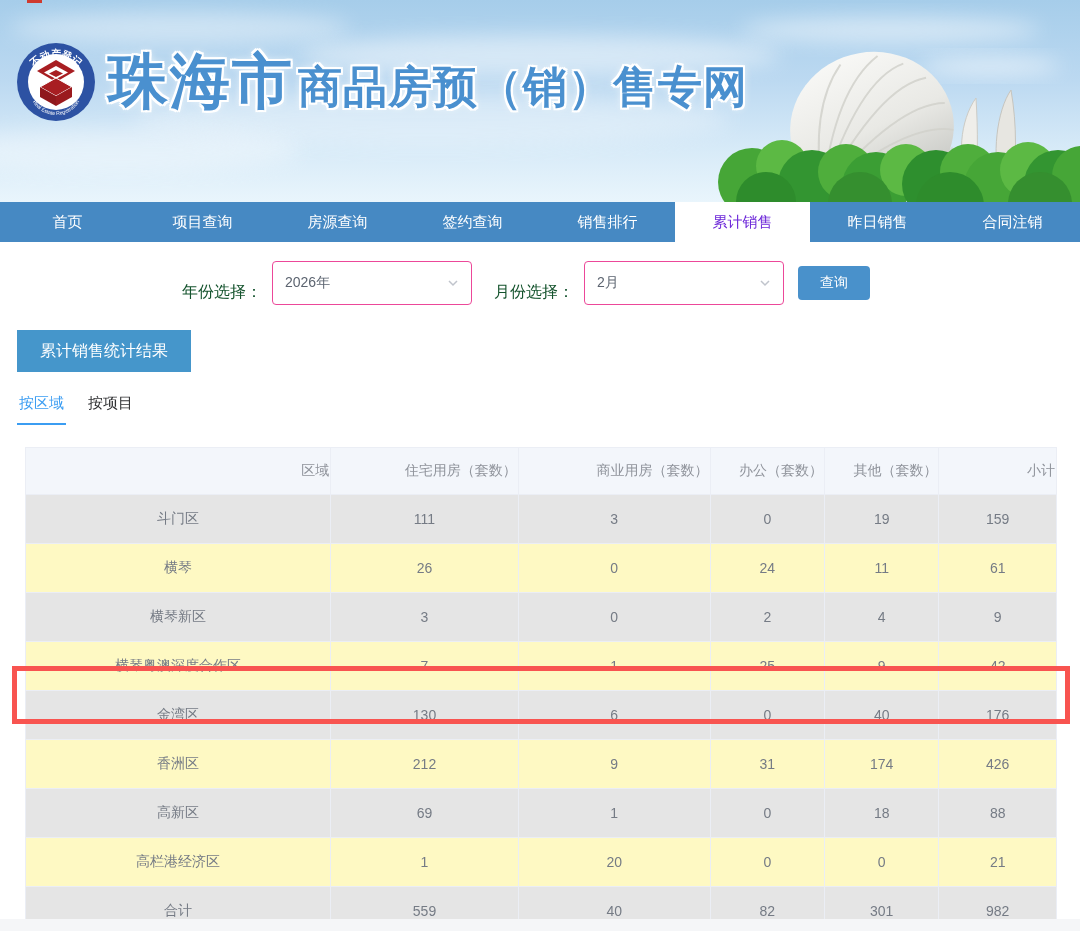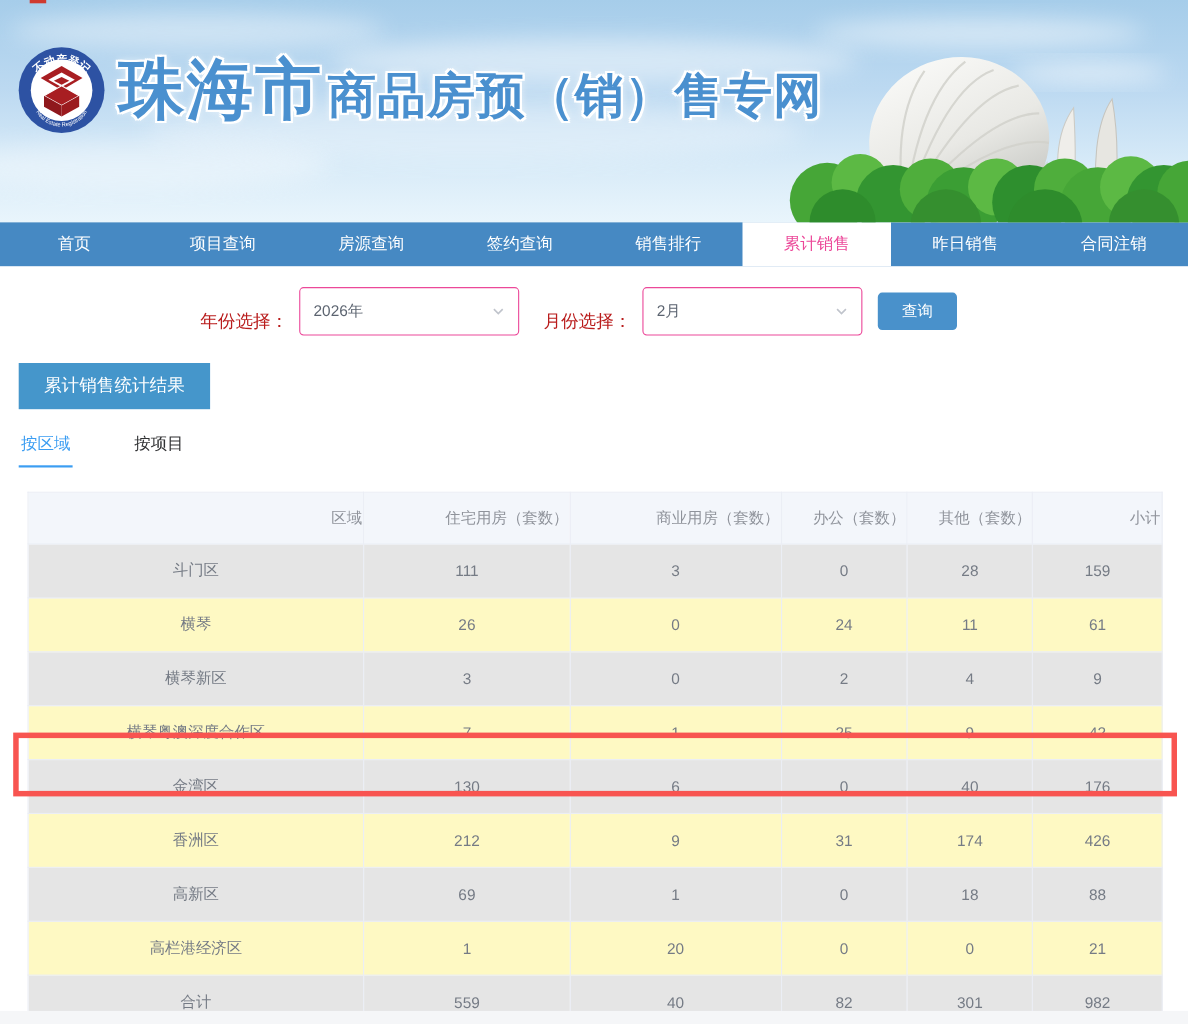--- a/index.html
+++ b/index.html
@@ -17,34 +17,34 @@
   .brand{position:absolute;left:16px;top:42px;display:flex;align-items:center;}
   .logo{width:80px;height:80px;display:block;}
   .titles{margin-left:12px;display:flex;align-items:baseline;color:#4a90cf;font-weight:bold;
     text-shadow:-2px -2px 0 #fff,2px -2px 0 #fff,-2px 2px 0 #fff,2px 2px 0 #fff,
                 -2px 0 0 #fff,2px 0 0 #fff,0 -2px 0 #fff,0 2px 0 #fff,0 0 8px rgba(255,255,255,.9);}
   .title-main{font-size:60px;line-height:1;letter-spacing:2px;text-align:right;}
   .title-sub{font-size:44px;line-height:1;margin-left:4px;letter-spacing:1px;}
   
   .main-nav{display:flex;height:40px;background:#4689c3;}
   .nav-tab{flex:1;text-align:center;line-height:40px;color:#fff;font-size:15px;cursor:pointer;}
-  .nav-tab.active{background:#fff;color:#ec4899;}
+  .nav-tab.active{background:#fff;color:#6d28d9;}
   
   .filter-bar{display:flex;align-items:center;padding:23px 0 0 182px;height:36px;}
-  .filter-label{font-size:16px;color:#b91c1c;margin-top:19px;}
+  .filter-label{font-size:16px;color:#14532d;margin-top:19px;}
   .select-box{width:200px;height:44px;box-sizing:border-box;border:1px solid #ec4899;border-radius:4px;
     background:#fff;display:flex;align-items:center;justify-content:space-between;
     padding:0 12px;margin-left:10px;font-size:14px;color:#5c6470;cursor:pointer;}
   .group2{margin-left:22px;}
   .query-btn{margin-left:14px;width:72px;height:34px;background:#4991cb;color:#fff;border:none;
     border-radius:4px;font-size:14px;cursor:pointer;}
   
   .banner{display:inline-block;margin:29px 0 0 17px;background:#4596cb;color:#fff;font-size:16px;
     padding:0 23px;height:42px;line-height:42px;}
-  .subtabs{display:flex;gap:54px;margin:16px 0 0 17px;font-size:15px;}
+  .subtabs{display:flex;gap:20px;margin:16px 0 0 17px;font-size:15px;}
   .subtab{padding:6px 2px 10px;color:#303133;cursor:pointer;}
   .subtab.active{color:#3b9df2;border-bottom:2px solid #3b9df2;}
   
   .table-wrap{position:relative;margin:22px 23px 0 25px;}
   table{width:100%;border-collapse:collapse;font-size:14px;table-layout:fixed;}
   th,td{border:1px solid #ebeef5;text-align:center;font-weight:normal;}
   thead th{height:44px;background:#f3f6fb;color:#8f939b;text-align:right;}
   tbody td{height:46px;color:#757b85;background:#e5e5e5;}
   tr.striped td{background:#fef9c3;}
   .highlight-box{position:absolute;left:-13px;top:219px;width:calc(100% + 26px);height:58px;
@@ -209,21 +209,21 @@
           <th>其他（套数）</th>
           <th>小计</th>
         </tr>
       </thead>
       <tbody>
         <tr>
           <td>斗门区</td>
           <td>111</td>
           <td>3</td>
           <td>0</td>
-          <td>28</td>
+          <td>19</td>
           <td>159</td>
         </tr>
         <tr class="striped">
           <td>横琴</td>
           <td>26</td>
           <td>0</td>
           <td>24</td>
           <td>11</td>
           <td>61</td>
         </tr>

